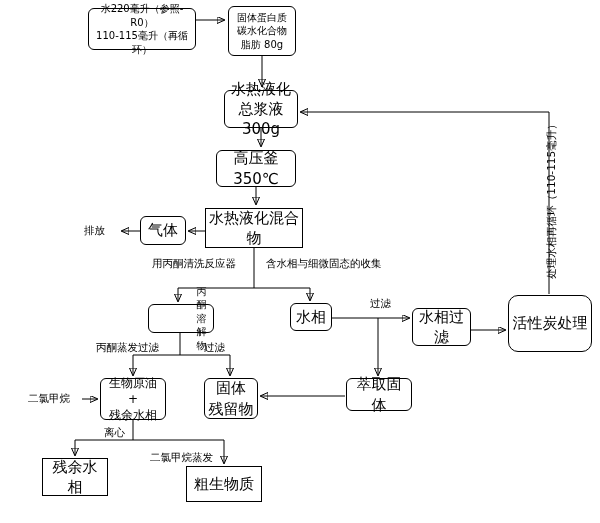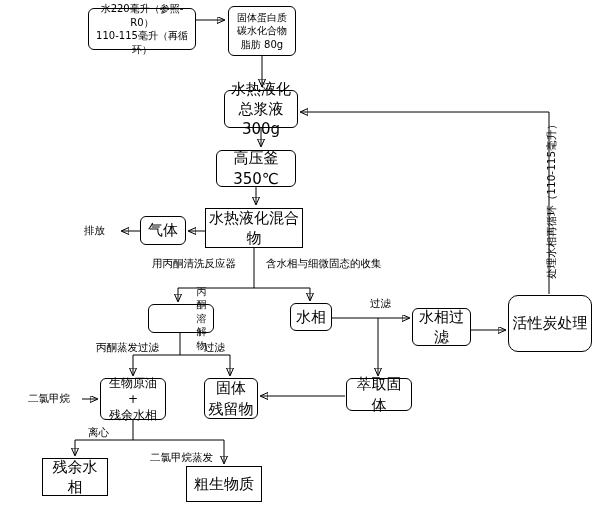--- a/index.html
+++ b/index.html
@@ -99,19 +99,19 @@
   <div class="lbl" style="left:266px;top:257px;">含水相与细微固态的收集</div>
 
   <div class="lbl" style="left:370px;top:297px;">过滤</div>
 
   <div class="lbl" style="left:96px;top:341px;text-align:right;">丙酮蒸发过滤</div>
 
   <div class="lbl" style="left:204px;top:341px;">过滤</div>
 
   <div class="lbl" style="left:28px;top:392px;">二氯甲烷</div>
 
-  <div class="lbl" style="left:88px;top:426px;text-align:center;">离心</div>
+  <div class="lbl" style="left:104px;top:426px;text-align:center;">离心</div>
 
   <div class="lbl" style="left:150px;top:430px;margin-top:21px;">二氯甲烷蒸发</div>
 
   <div class="vlbl" style="left:462px;top:192px;width:180px;height:14px;">处理水相再循环（110-115毫升）</div>
 
 </div>
 
 </body></html>

